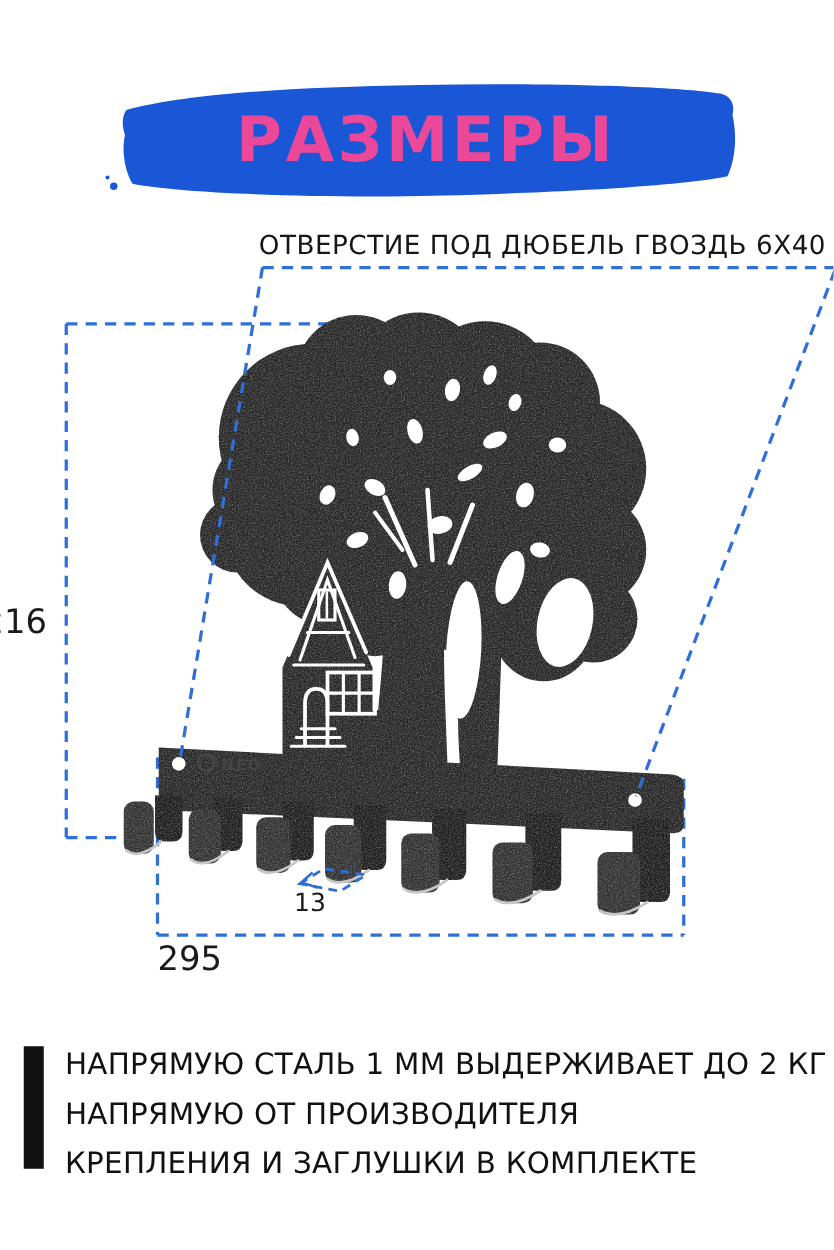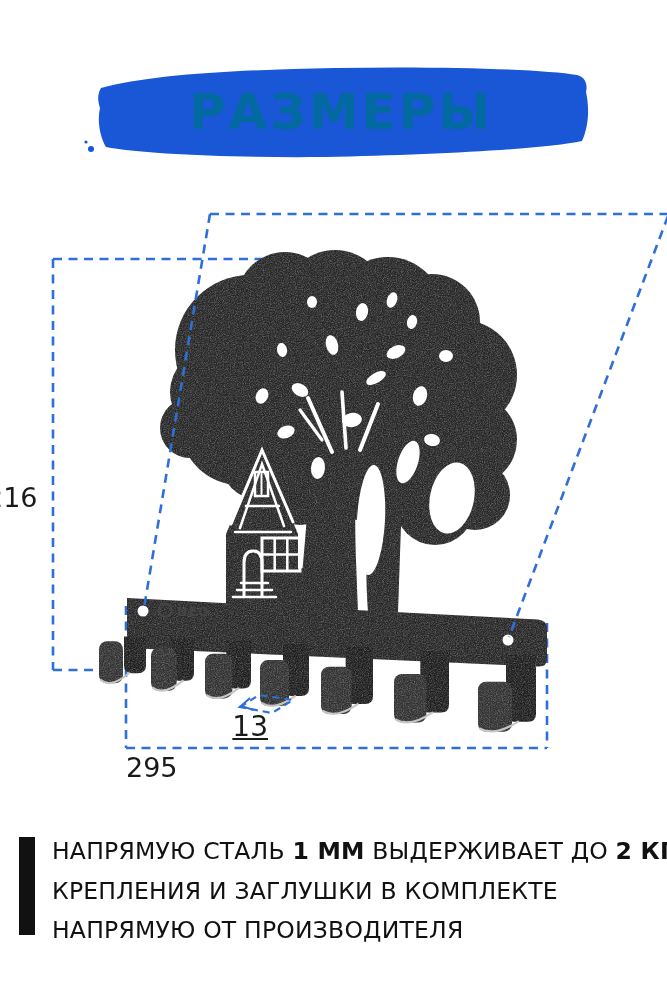--- a/index.html
+++ b/index.html
@@ -1,29 +1,29 @@
 <!DOCTYPE html>
 <html style="--banner: #1a57d6; --accent: #2f6fd8; --steel: #262626;"><head>
 <meta charset="utf-8">
 <style>
   html,body{margin:0;padding:0;background:#fff;}
   .stage{position:relative;width:667px;height:1000px;overflow:hidden;background:#ffffff;
          font-family:"DejaVu Sans","Liberation Sans",sans-serif;color:#141414;}
   .stage svg{position:absolute;left:0;top:0;}
   .abs{position:absolute;}
   .banner-title{left:97px;top:66px;width:488px;height:92px;display:flex;align-items:center;justify-content:center;
-    color:#0369a1;font-size:50px;font-weight:700;letter-spacing:3px;white-space:nowrap;}
+    color:#ec4899;font-size:50px;font-weight:700;letter-spacing:3px;white-space:nowrap;}
   .callout-label{left:207px;top:184px;font-size:21px;letter-spacing:.4px;white-space:nowrap;color:#161616;}
   .dim{font-size:27px;color:#1a1a1a;white-space:nowrap;}
   .dim-height{left:-14px;top:482px;}
   .dim-width{left:126px;top:752px;width:421px;text-align:left;}
-  .dim-hook{left:228px;top:710px;width:40px;text-align:right;font-size:28px;text-decoration:underline;}
+  .dim-hook{left:228px;top:710px;width:40px;text-align:center;font-size:20px;}
   .info-bar{left:19px;top:837px;width:16px;height:98px;background:#111;}
   .info-text{left:52px;top:832px;font-size:23.5px;line-height:39.5px;letter-spacing:.2px;white-space:nowrap;color:#111;}
-  .info-text .b{font-weight:700;margin-top:12px;}
+  .info-text .b{font-weight:400;margin-top:12px;}
   .dash{fill:none;stroke:var(--accent,#2f6fd8);stroke-width:2.6;stroke-dasharray:9 6.5;}
   .solidblue{fill:none;stroke:var(--accent,#2f6fd8);stroke-width:2;}
   .wline{fill:none;stroke:#fff;stroke-linecap:round;}
 </style>
 </head>
 <body>
 
 <div class="stage">
 
   <svg width="667" height="1000" viewBox="0 0 667 1000">
@@ -169,23 +169,24 @@
 
     <g>
       <line class="dash" x1="210" y1="214" x2="144" y2="608"></line>
       <line class="dash" x1="668" y1="216" x2="509" y2="637"></line>
       <polygon class="dash" style="stroke-width:2.2;stroke-dasharray:7 5" points="240,707 259,695 293,700 272,713"></polygon>
       <path class="solidblue" d="M250,698 L241,706 L254,710"></path>
     </g>
   </svg>
 
   <div class="abs banner-title">РАЗМЕРЫ</div>
+  <div class="abs callout-label">ОТВЕРСТИЕ ПОД ДЮБЕЛЬ ГВОЗДЬ 6X40</div>
   <div class="abs dim dim-height">216</div>
   <div class="abs dim dim-width">295</div>
   <div class="abs dim dim-hook">13</div>
 
   <div class="abs info-bar"></div>
   <div class="abs info-text">
     <div><span>НАПРЯМУЮ СТАЛЬ </span><span class="b">1 ММ</span><span> ВЫДЕРЖИВАЕТ ДО </span><span class="b">2 КГ</span></div>
+    <div>НАПРЯМУЮ ОТ ПРОИЗВОДИТЕЛЯ</div>
     <div>КРЕПЛЕНИЯ И ЗАГЛУШКИ В КОМПЛЕКТЕ</div>
-    <div>НАПРЯМУЮ ОТ ПРОИЗВОДИТЕЛЯ</div>
   </div>
 </div>
 
 </body></html>

